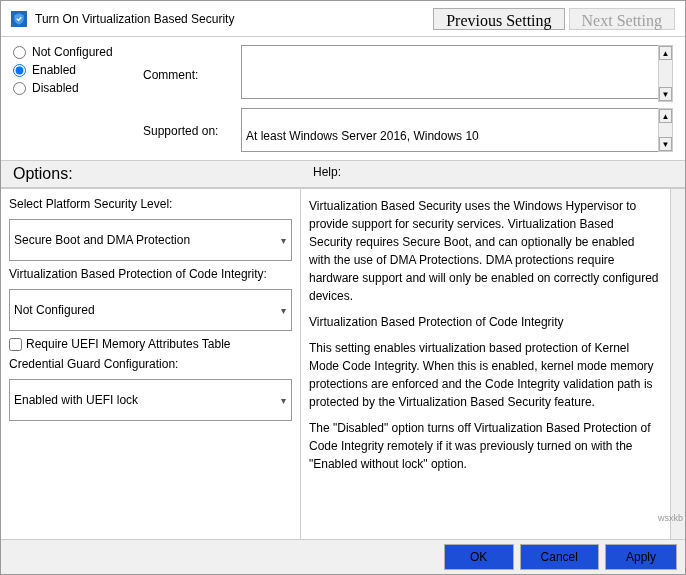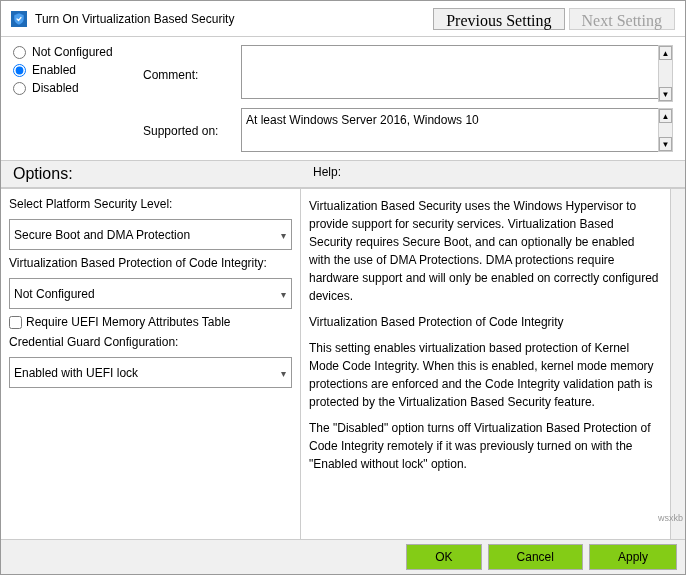--- a/index.html
+++ b/index.html
@@ -159,21 +159,21 @@
       flex: 1;
       position: relative;
       height: 44px;
     }
     .supported-box {
       width: 100%;
       height: 44px;
       border: 1px solid #999;
       background: #fff;
       font-size: 12px;
-      padding: 4px 18px 4px 4px;
+      padding: 20px 18px 4px 4px;
       overflow: hidden;
     }
     .middle-labels {
       display: flex;
       padding: 4px 12px;
       background: #f0f0f0;
       border-bottom: 1px solid #ccc;
     }
     .options-label {
       flex: 0 0 300px;
@@ -199,21 +199,21 @@
       display: flex;
       flex-direction: column;
       gap: 6px;
     }
     .option-group-label {
       font-size: 12px;
       margin-bottom: 2px;
     }
     .select-dropdown {
       width: 100%;
-      height: 31px;
+      height: 42px;
       border: 1px solid #999;
       background: #fff;
       font-size: 12px;
       padding: 2px 20px 2px 4px;
       appearance: none;
       -webkit-appearance: none;
       cursor: pointer;
       position: relative;
     }
     .select-wrapper {
@@ -256,23 +256,23 @@
       background: #f0f0f0;
       border-top: 1px solid #ccc;
       padding: 4px 8px;
       display: flex;
       justify-content: flex-end;
       gap: 6px;
       min-height: 34px;
       align-items: center;
     }
     .footer-btn {
-      padding: 3px 28px;
-      font-size: 12px;
-      background: #84cc16;
+      padding: 3px 20px;
+      font-size: 12px;
+      background: #1d4ed8;
       border: 1px solid #adadad;
       cursor: pointer;
       height: 26px;
       min-width: 70px;
     }
     .watermark {
       position: absolute;
       bottom: 14px;
       right: 2px;
       font-size: 9px;

